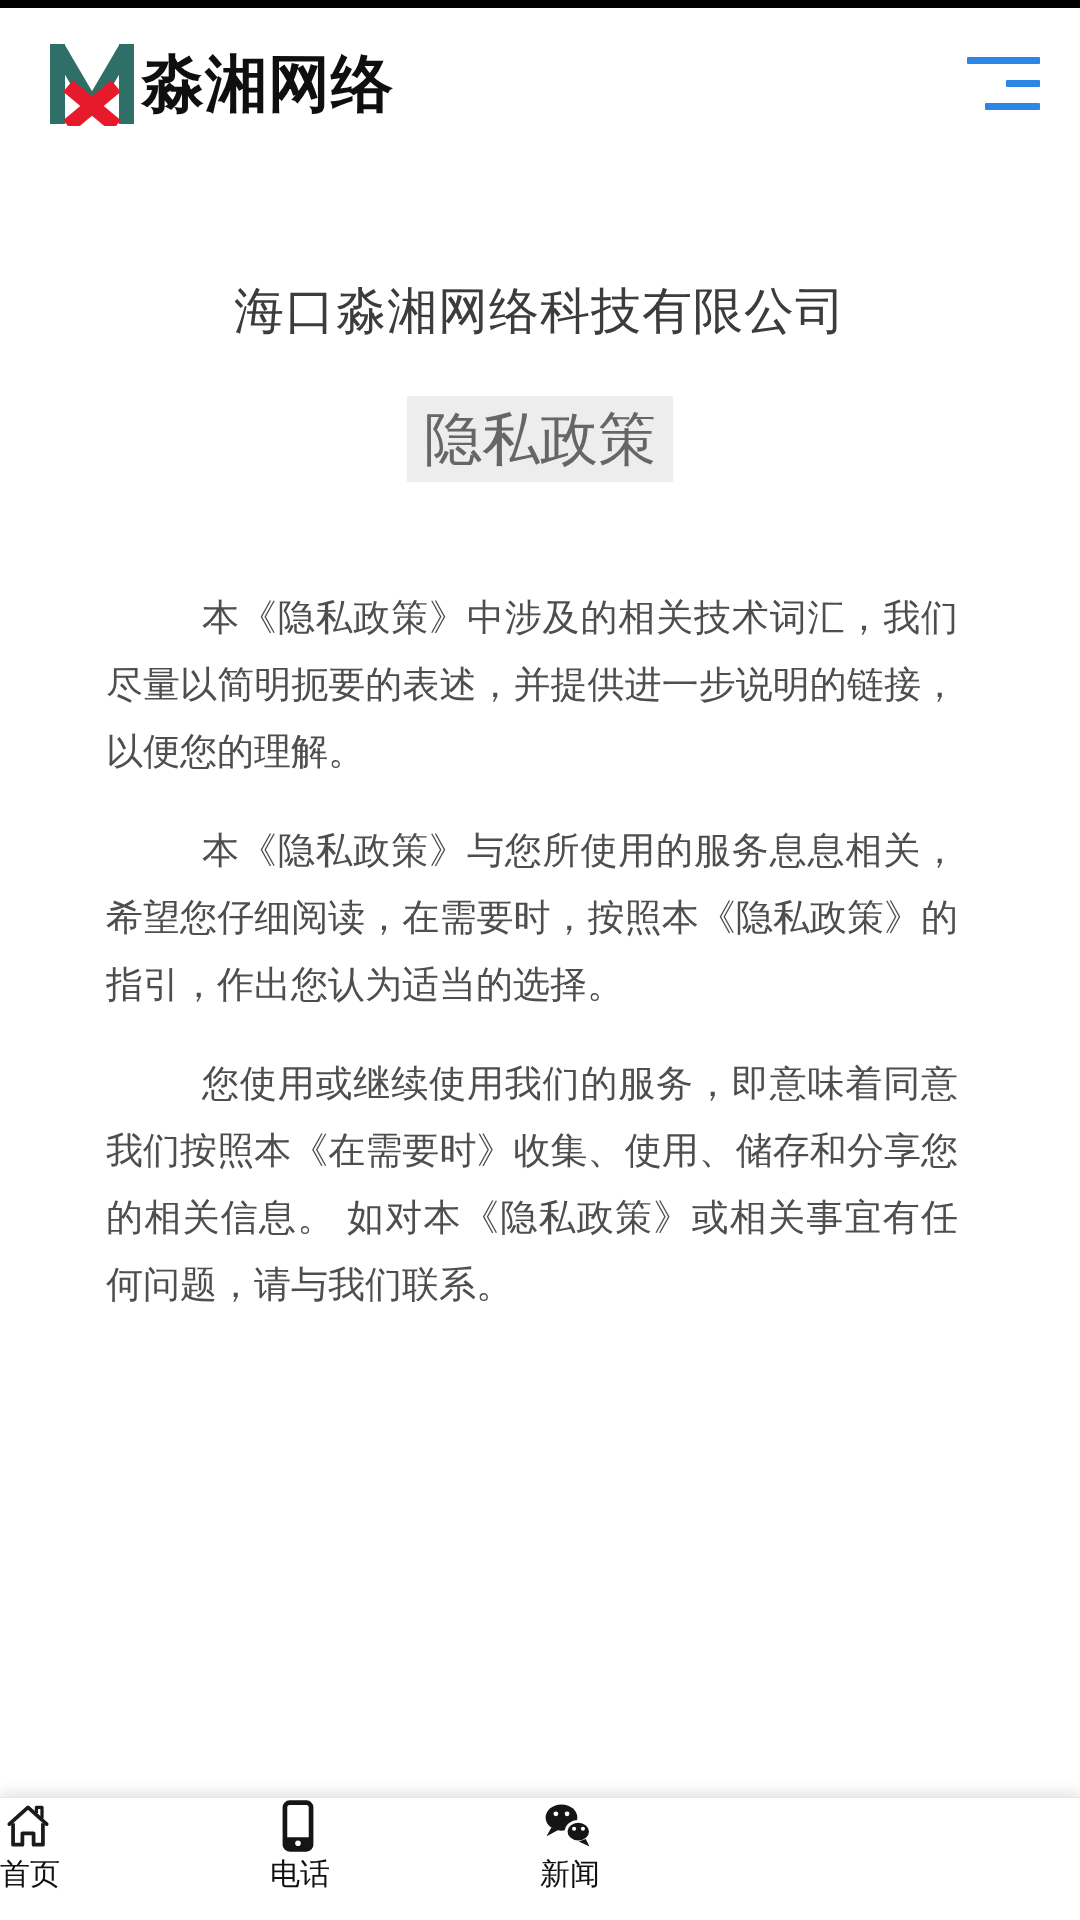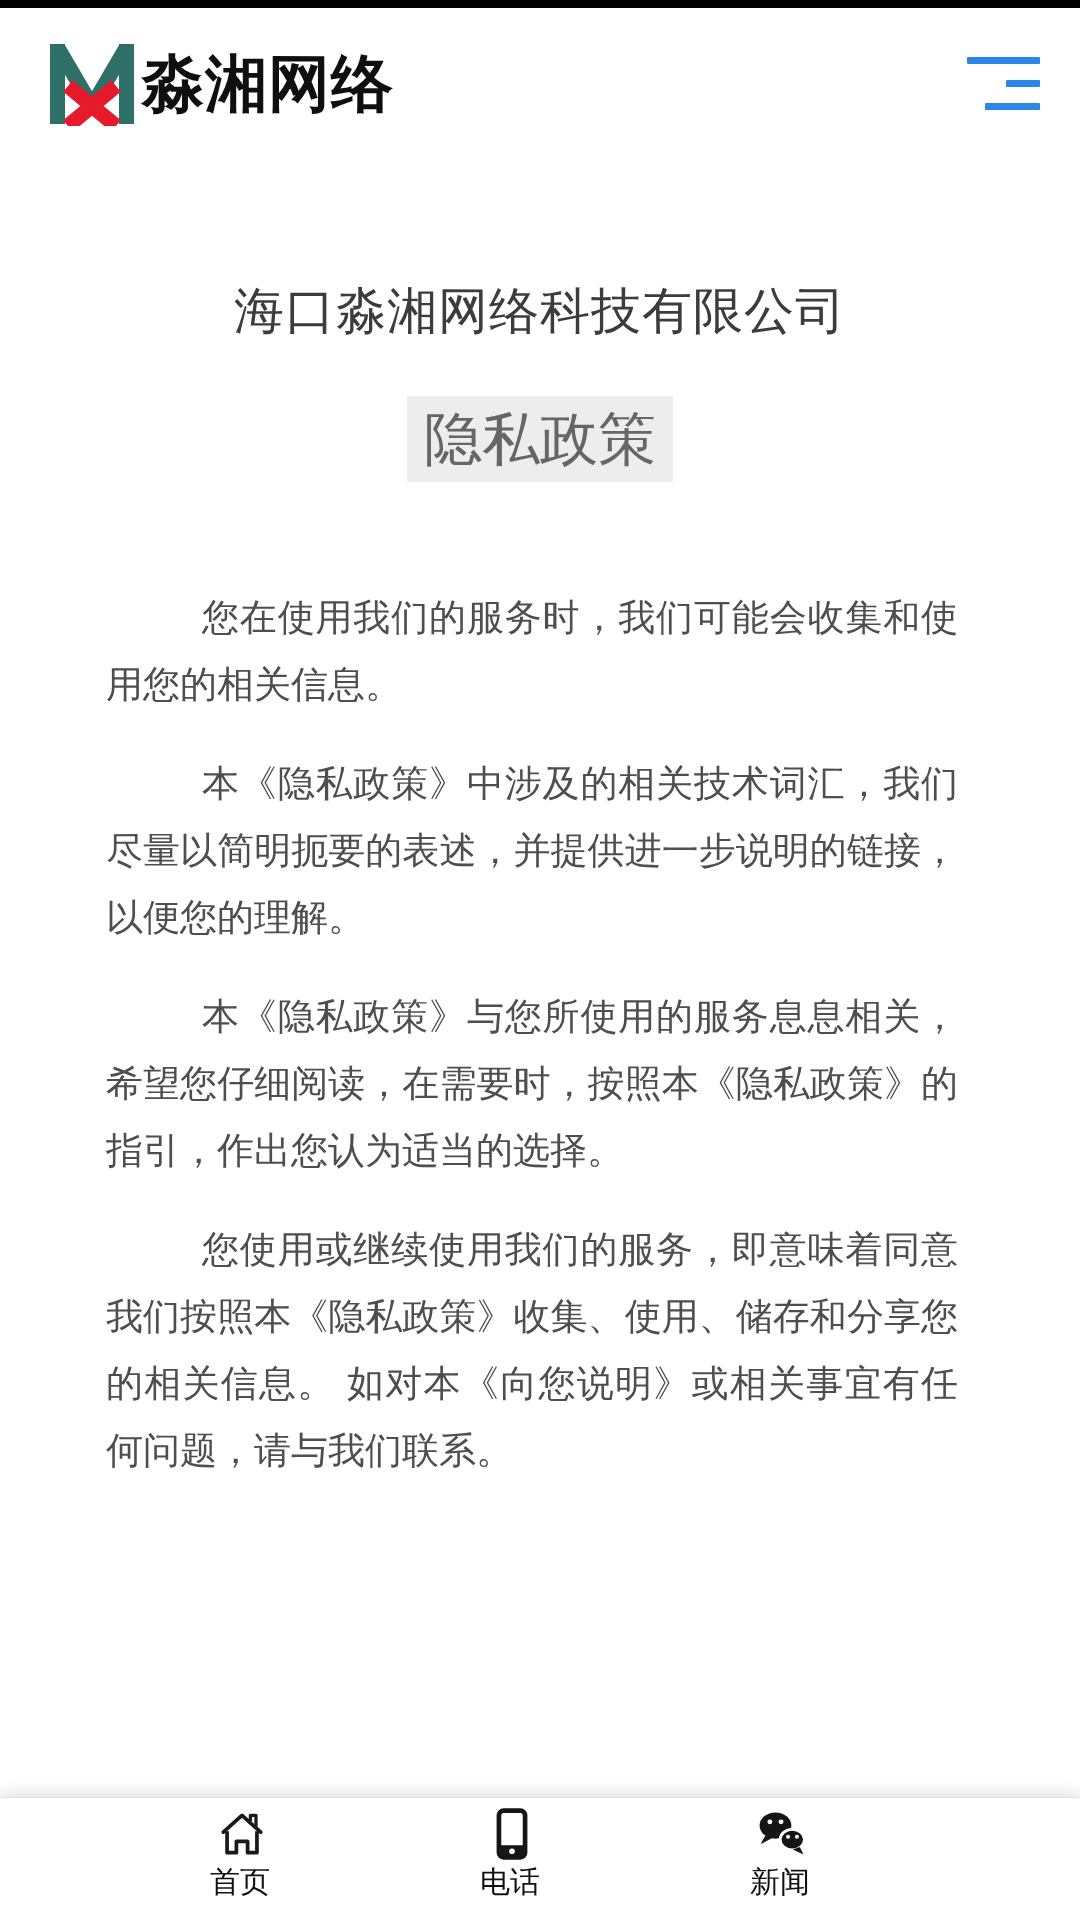--- a/index.html
+++ b/index.html
@@ -83,23 +83,22 @@
     height: 123px;
     background: #ffffff;
     border-top: 1px solid #e6e6e6;
     box-shadow: 0 -4px 14px rgba(0,0,0,0.12);
     display: grid;
     grid-template-columns: repeat(4, 1fr);
   }
   .nav-item {
     display: flex;
     flex-direction: column;
-    align-items: flex-end;
+    align-items: flex-start;
     justify-content: flex-start;
-    padding-top: 8px;
     cursor: pointer;
   }
   .nav-icon { width: 56px; height: 56px; display: block; }
   .nav-label {
     font-size: 30px;
     color: #111111;
     margin-top: 2px;
     line-height: 1.2;
   }
 </style>
@@ -127,24 +126,23 @@
   </div>
 </div>
 
 <h1 class="company-title">海口淼湘网络科技有限公司</h1>
 
 <div class="subtitle-row">
   <span class="page-subtitle">隐私政策</span>
 </div>
 
 <div class="content">
-  <p>您在使用我们的服务时，我们可能会收集和使用您的相关信息。</p>
   <p>本《隐私政策》中涉及的相关技术词汇，我们尽量以简明扼要的表述，并提供进一步说明的链接，以便您的理解。</p>
   <p>本《隐私政策》与您所使用的服务息息相关，希望您仔细阅读，在需要时，按照本《隐私政策》的指引，作出您认为适当的选择。</p>
-  <p>您使用或继续使用我们的服务，即意味着同意我们按照本《隐私政策》收集、使用、储存和分享您的相关信息。 如对本《向您说明》或相关事宜有任何问题，请与我们联系。</p>
+  <p>您使用或继续使用我们的服务，即意味着同意我们按照本《在需要时》收集、使用、储存和分享您的相关信息。 如对本《隐私政策》或相关事宜有任何问题，请与我们联系。</p>
 </div>
 
 <div class="bottom-nav">
 
   <div class="nav-item">
     <svg class="nav-icon" viewBox="0 0 60 60" xmlns="http://www.w3.org/2000/svg" fill="none" stroke="#1a1a1a">
       <path d="M10 28 L30 10 L50 28" stroke-width="4" stroke-linecap="round" stroke-linejoin="round"></path>
       <path d="M39 16 V10 H45 V22" stroke-width="3.5" stroke-linejoin="round"></path>
       <path d="M14 27 V50 H24 V38 H36 V50 H46 V27" stroke-width="4" stroke-linejoin="round"></path>
     </svg>

